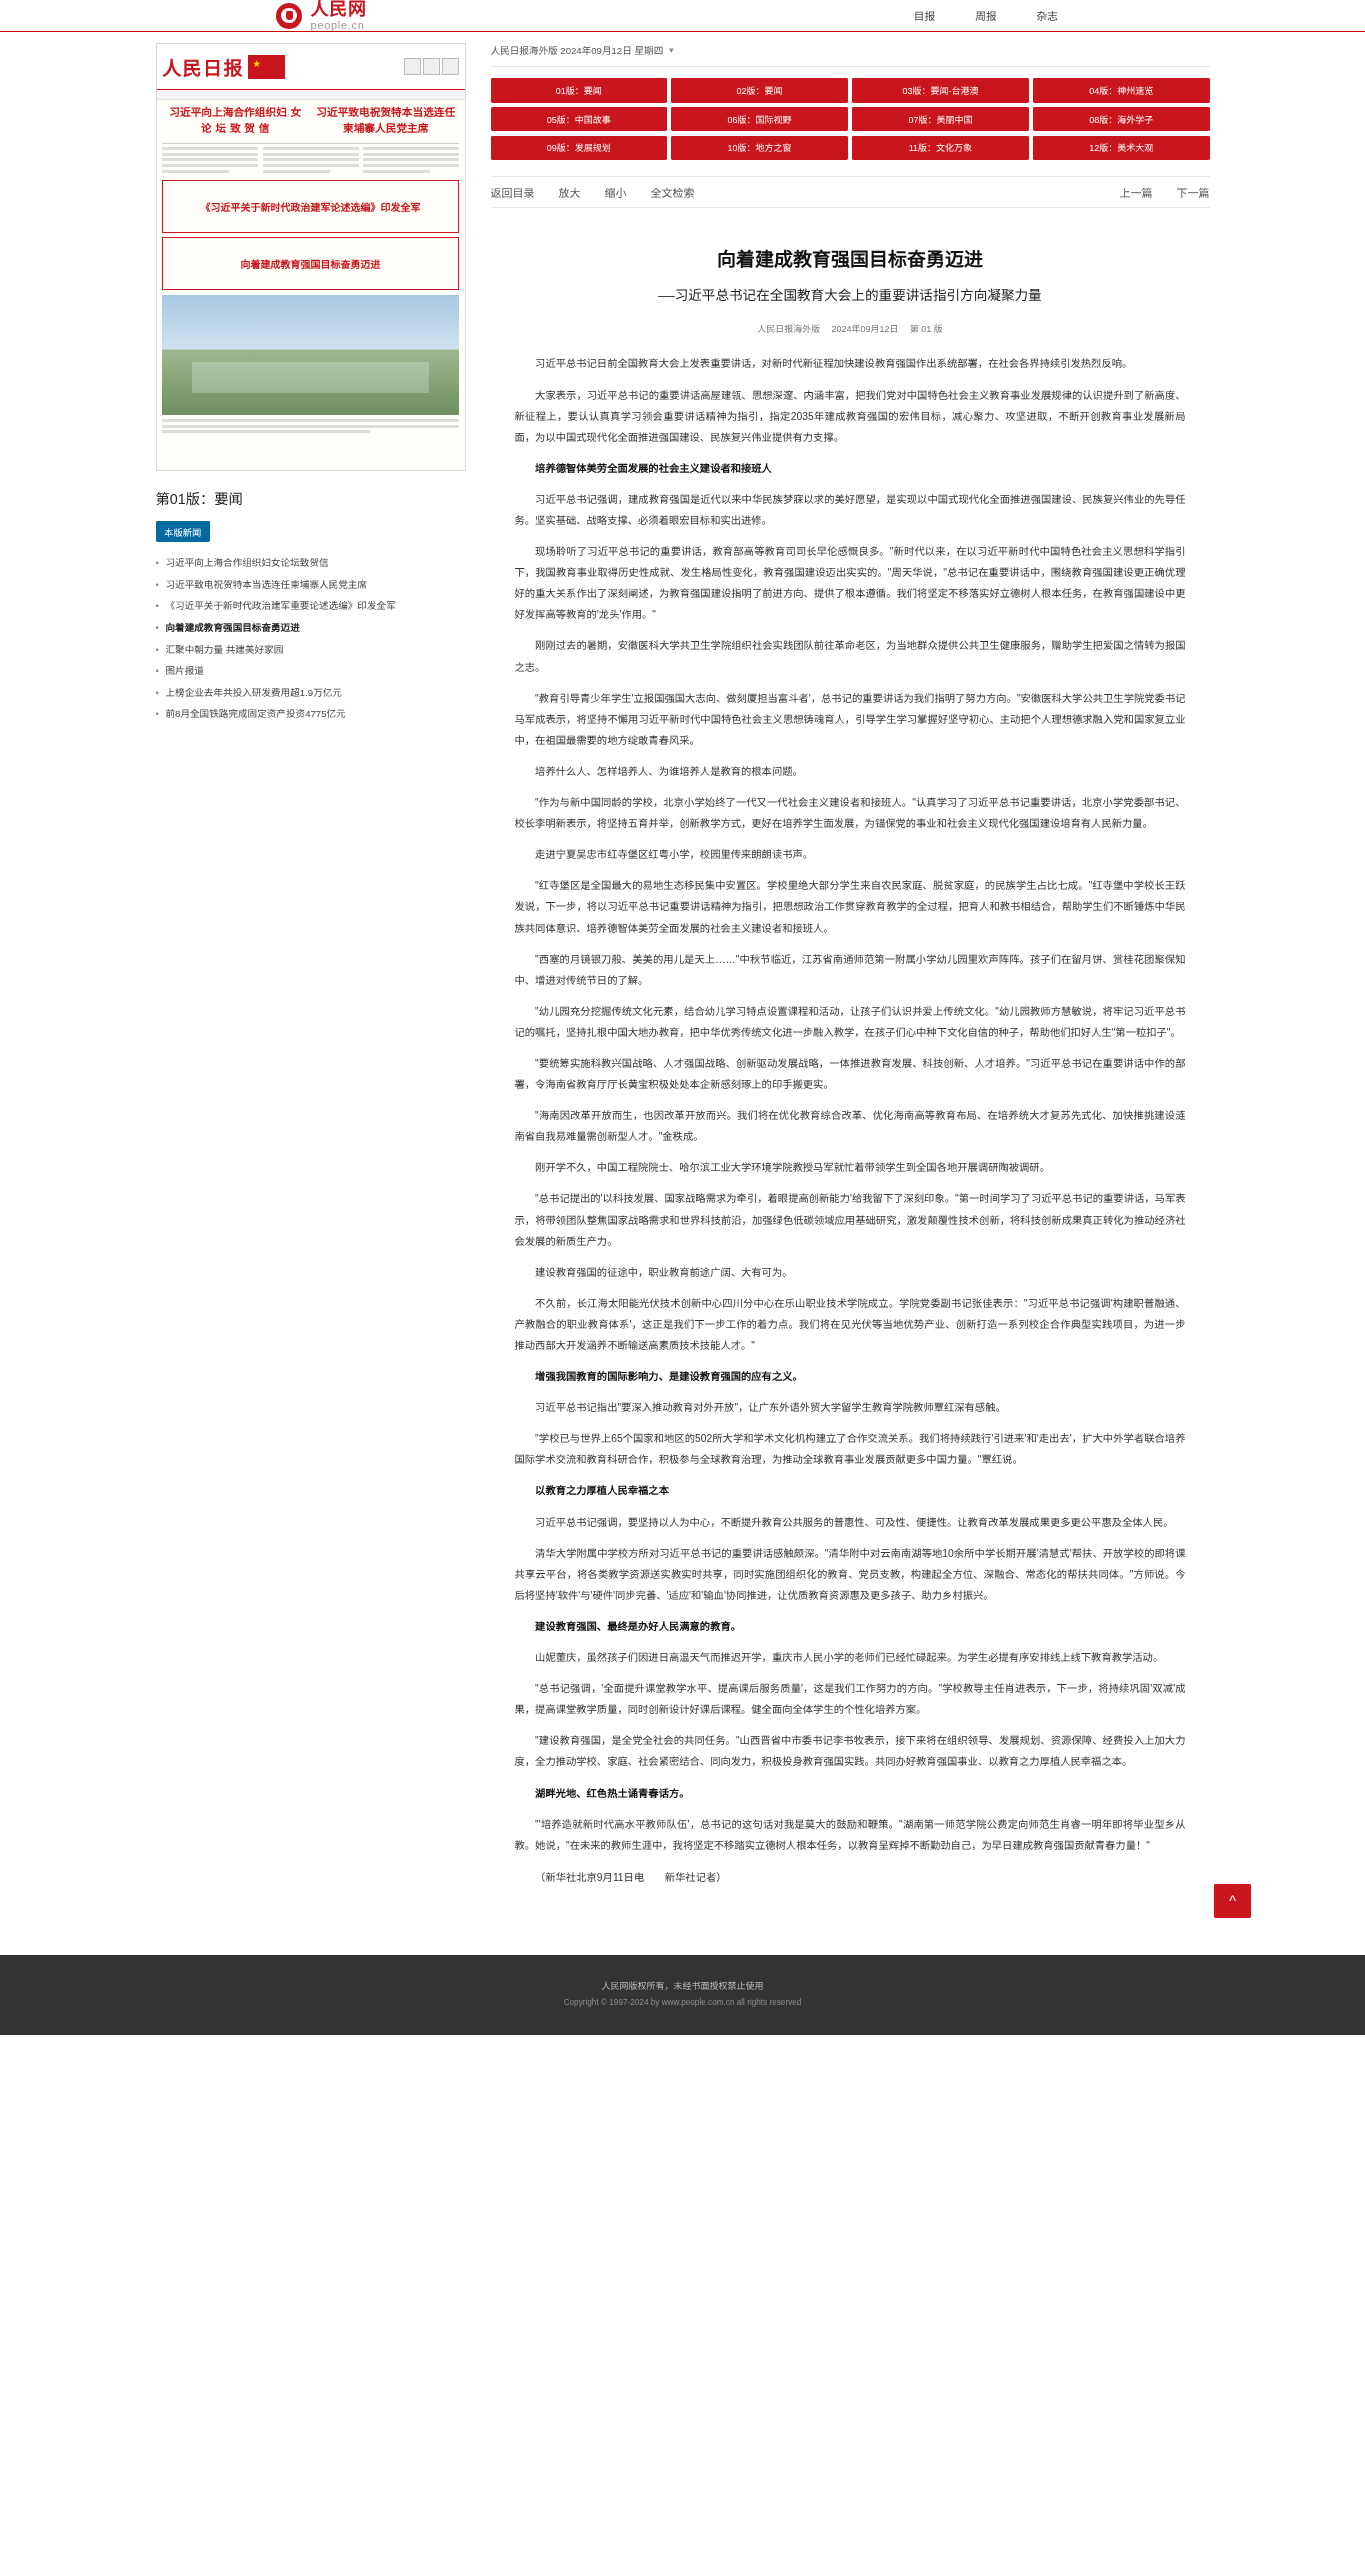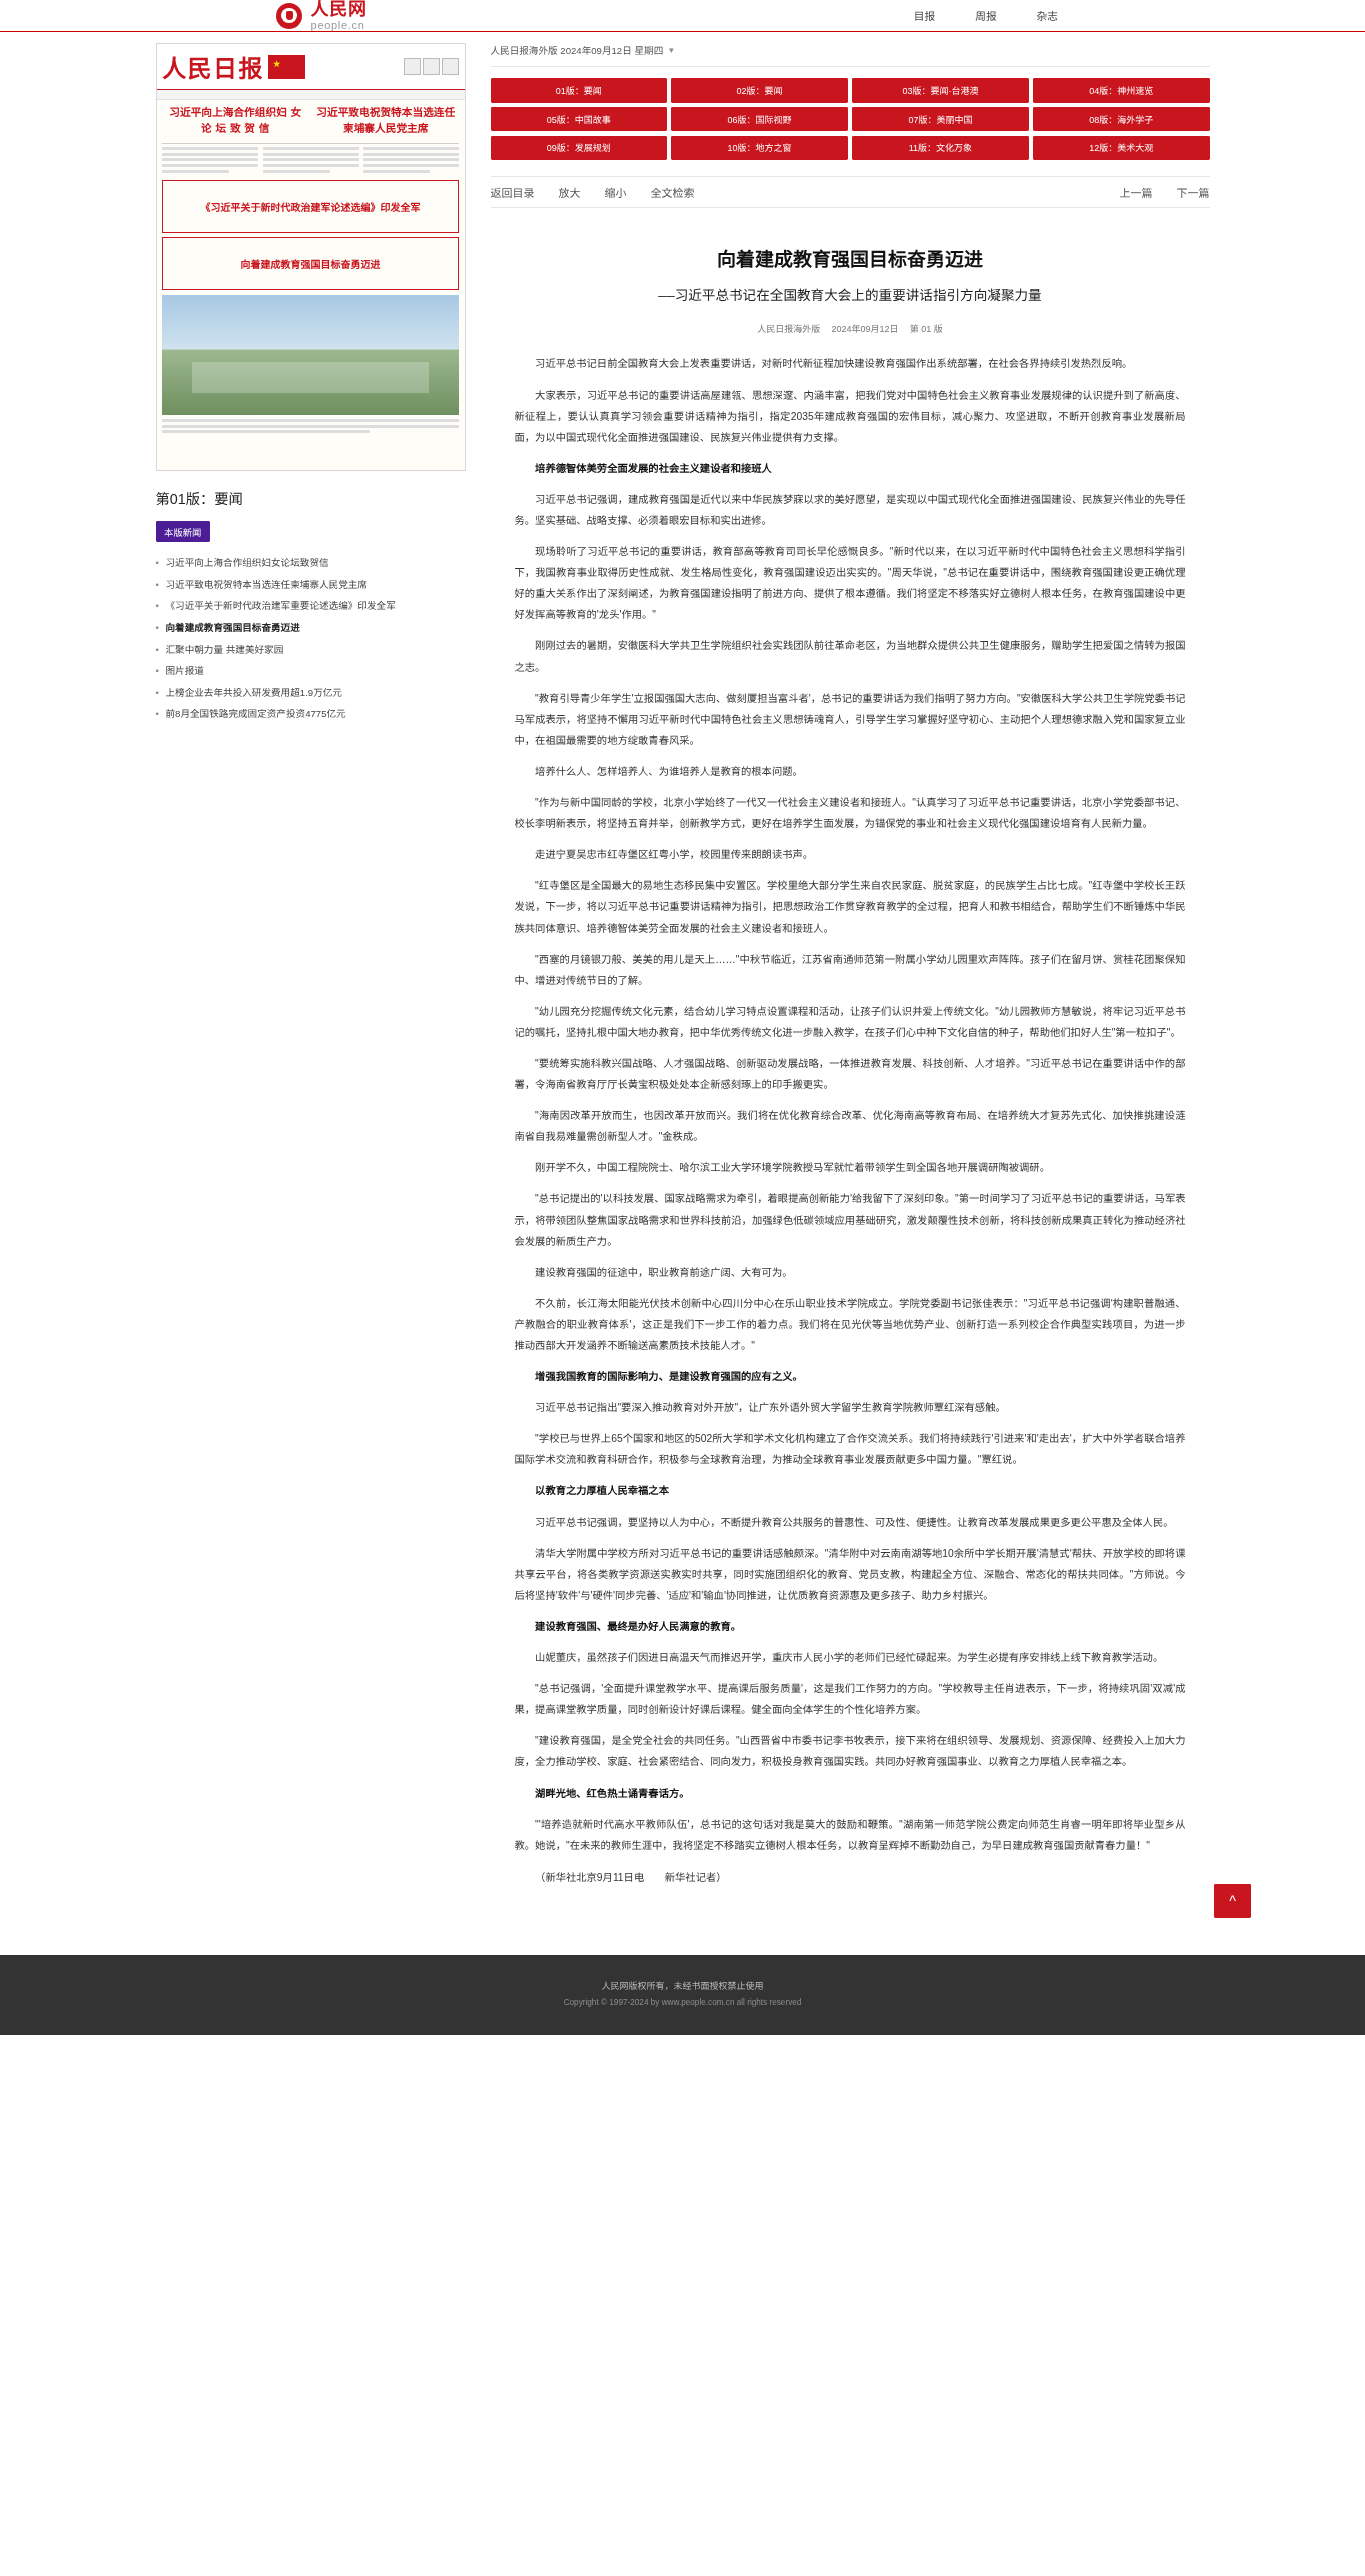--- a/index.html
+++ b/index.html
@@ -87,21 +87,21 @@
     position: relative;
     overflow: hidden;
   }
   .pi-masthead {
     height: 46px;
     border-bottom: 1.4px solid #c9161e;
     display: flex; align-items: center; padding: 2.9px 5.7px;
     background: #fff;
   }
   .pi-masthead .title {
-    font-size: 24px; font-weight: bold; color: #c9161e;
+    font-size: 19px; font-weight: bold; color: #c9161e;
     font-family: "DejaVu Serif", serif;
     letter-spacing: 1.4px;
     flex: 0 0 auto;
   }
   .pi-flag {
     width: 37px; height: 24px; background: #c9161e; margin-left: 4.3px;
     position: relative;
   }
   .pi-flag:after {
     content: "★"; color: #ffde00; position: absolute; left: 4.3px; top: 2.9px; font-size: 9.3px;
@@ -139,21 +139,21 @@
     width: 80%; height: 26%;
     background: rgba(255,255,255,0.25);
   }
   .pi-bottomtext { padding: 4.3px 5.7px; }
 
   .page-label {
     font-size: 14.3px; color: #222; margin: 15.7px 0 13px 0; font-weight: normal;
   }
   .sec-badge {
     display: inline-block;
-    background: #4c1d95; color: #fff;
+    background: #0369a1; color: #fff;
     font-size: 9.3px; padding: 3.6px 8.6px; border-radius: 1.4px;
     margin-bottom: 10px;
   }
   .news-list { list-style: none; margin: 0; padding: 0; }
   .news-list li {
     font-size: 9.6px; color: #444; line-height: 2.25;
     padding-left: 10px; position: relative;
   }
   .news-list li:before {
     content: "•"; position: absolute; left: 0; top: 0; color: #888;

